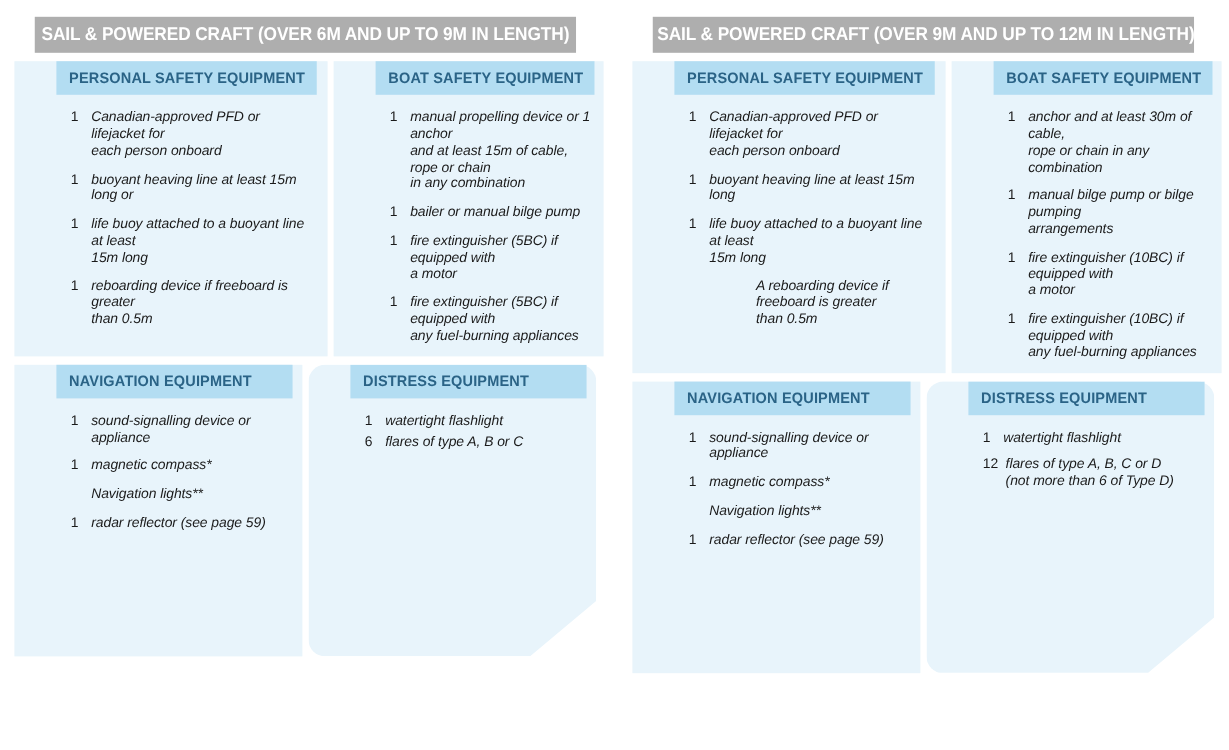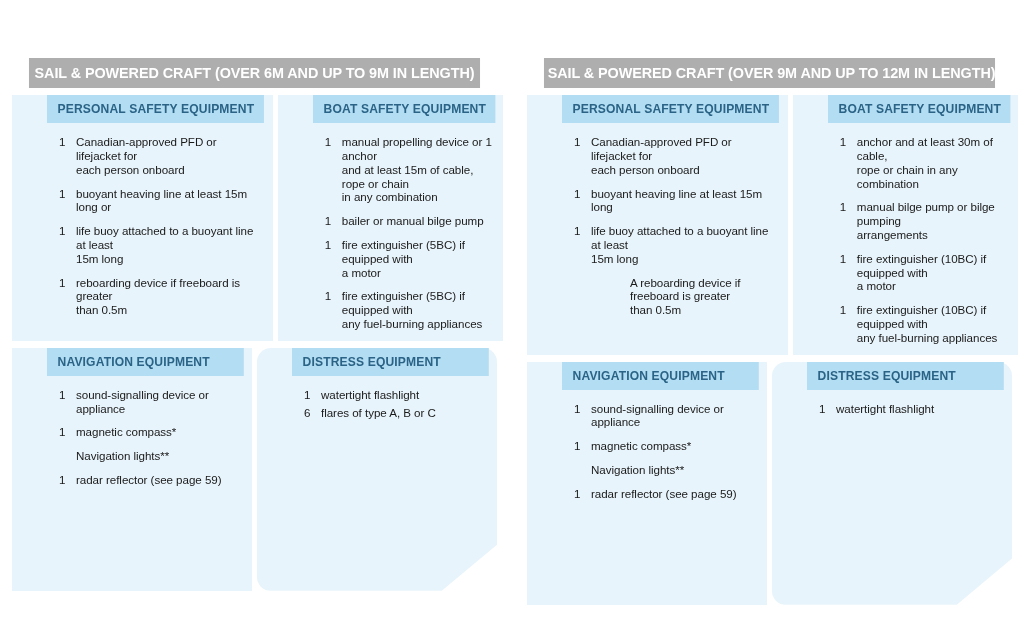--- a/index.html
+++ b/index.html
@@ -12,21 +12,20 @@
     height: 625px;
     font-family: "Liberation Sans", sans-serif;
     color: #1a1a1a;
     overflow: hidden;
   }
 
   .page {
     position: relative;
     width: 1024px;
     height: 460px;
-    margin-top: 44px;
   }
 
   
   .panel {
     position: absolute;
     top: 14px;
     width: 485px;
   }
   .panel.left  { left: 12px; }
   .panel.right { left: 527px; }
@@ -103,20 +102,21 @@
     flex: 0 0 auto;
     min-width: 14px;
     text-align: left;
     padding-right: 3px;
     white-space: nowrap;
   }
   .qty.wide { min-width: 16px; }
   .txt {
     flex: 1 1 auto;
     white-space: pre-line;
+    font-style: italic;
   }
 
   
   .footnotes {
     position: absolute;
     left: 12px;
     top: 568px;
     width: 700px;
   }
   .footnote {
@@ -321,20 +321,25 @@
       </div>
 
       <div class="block lower cut">
         <div class="block-head">DISTRESS EQUIPMENT</div>
         <div class="block-body">
           <ul class="items">
             <li>
               <span class="qty">1</span>
               <span class="txt">watertight flashlight</span>
             </li>
+            <li style="margin-top:-1px;">
+              <span class="qty wide">12</span>
+              <span class="txt">flares of type A, B, C or D
+   (not more than 6  of Type D)</span>
+            </li>
           </ul>
         </div>
       </div>
     </div>
   </div>
 
   <div class="footnotes">
   </div>
 
 </div>

